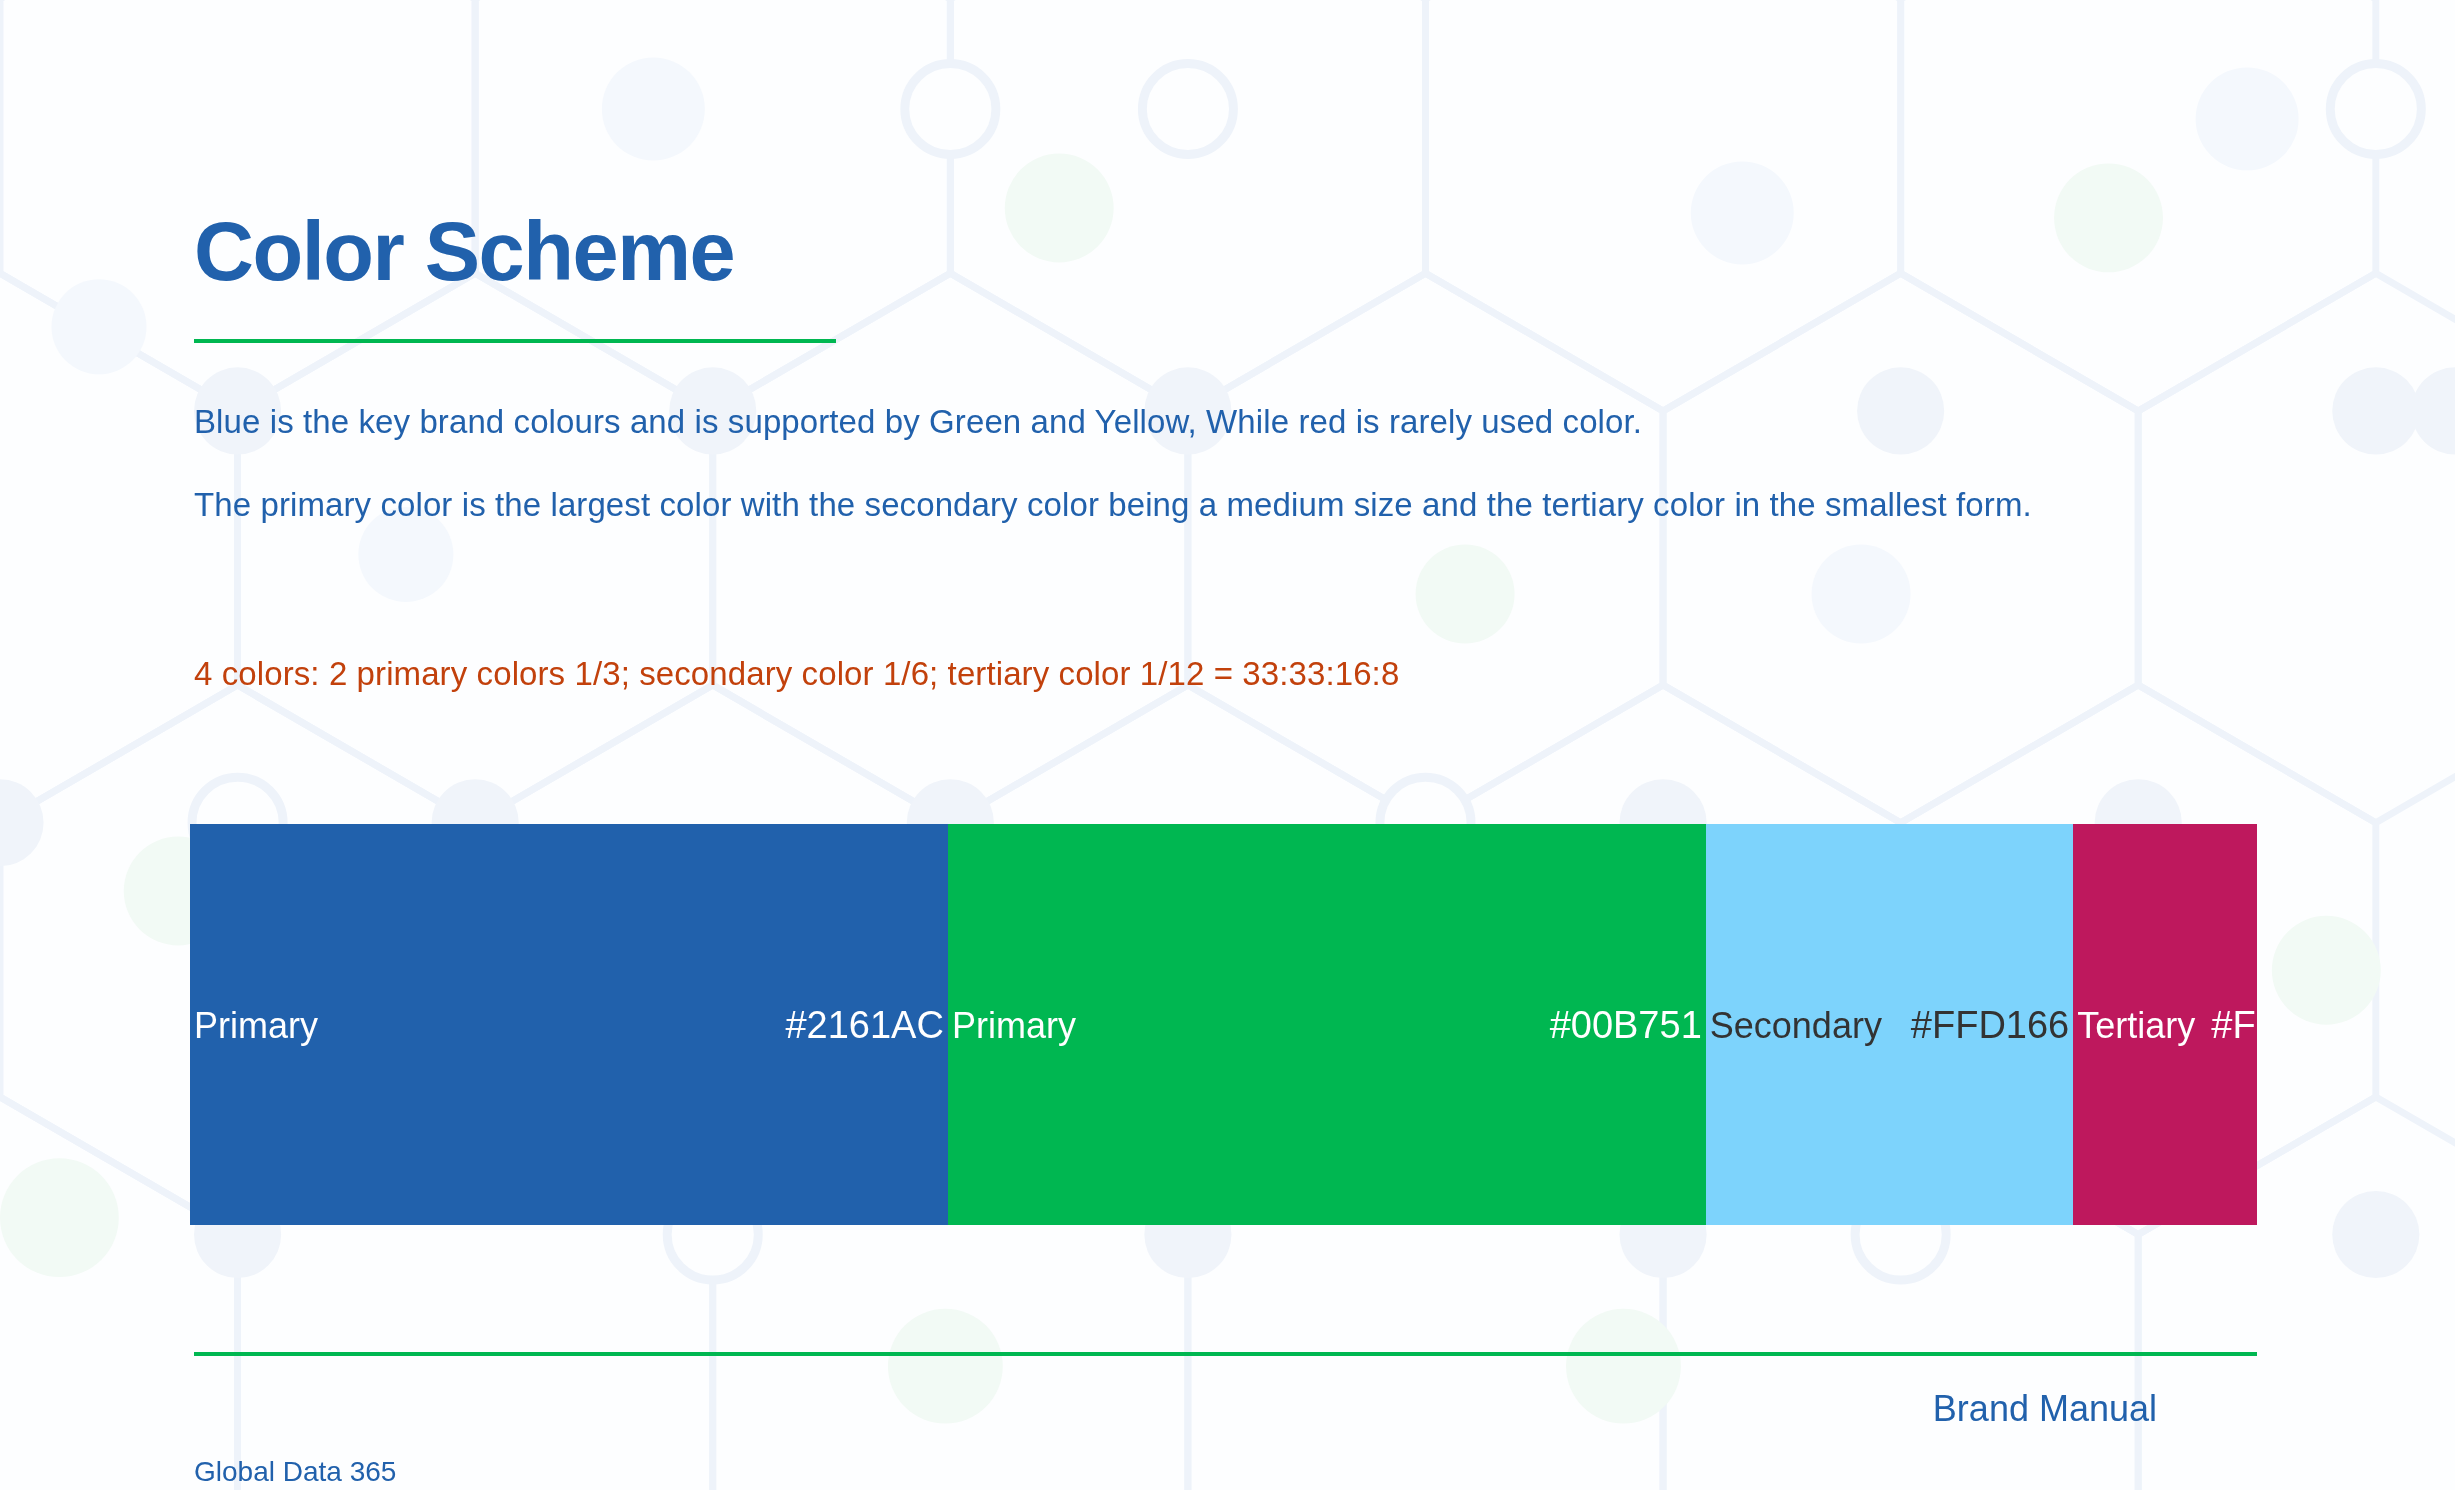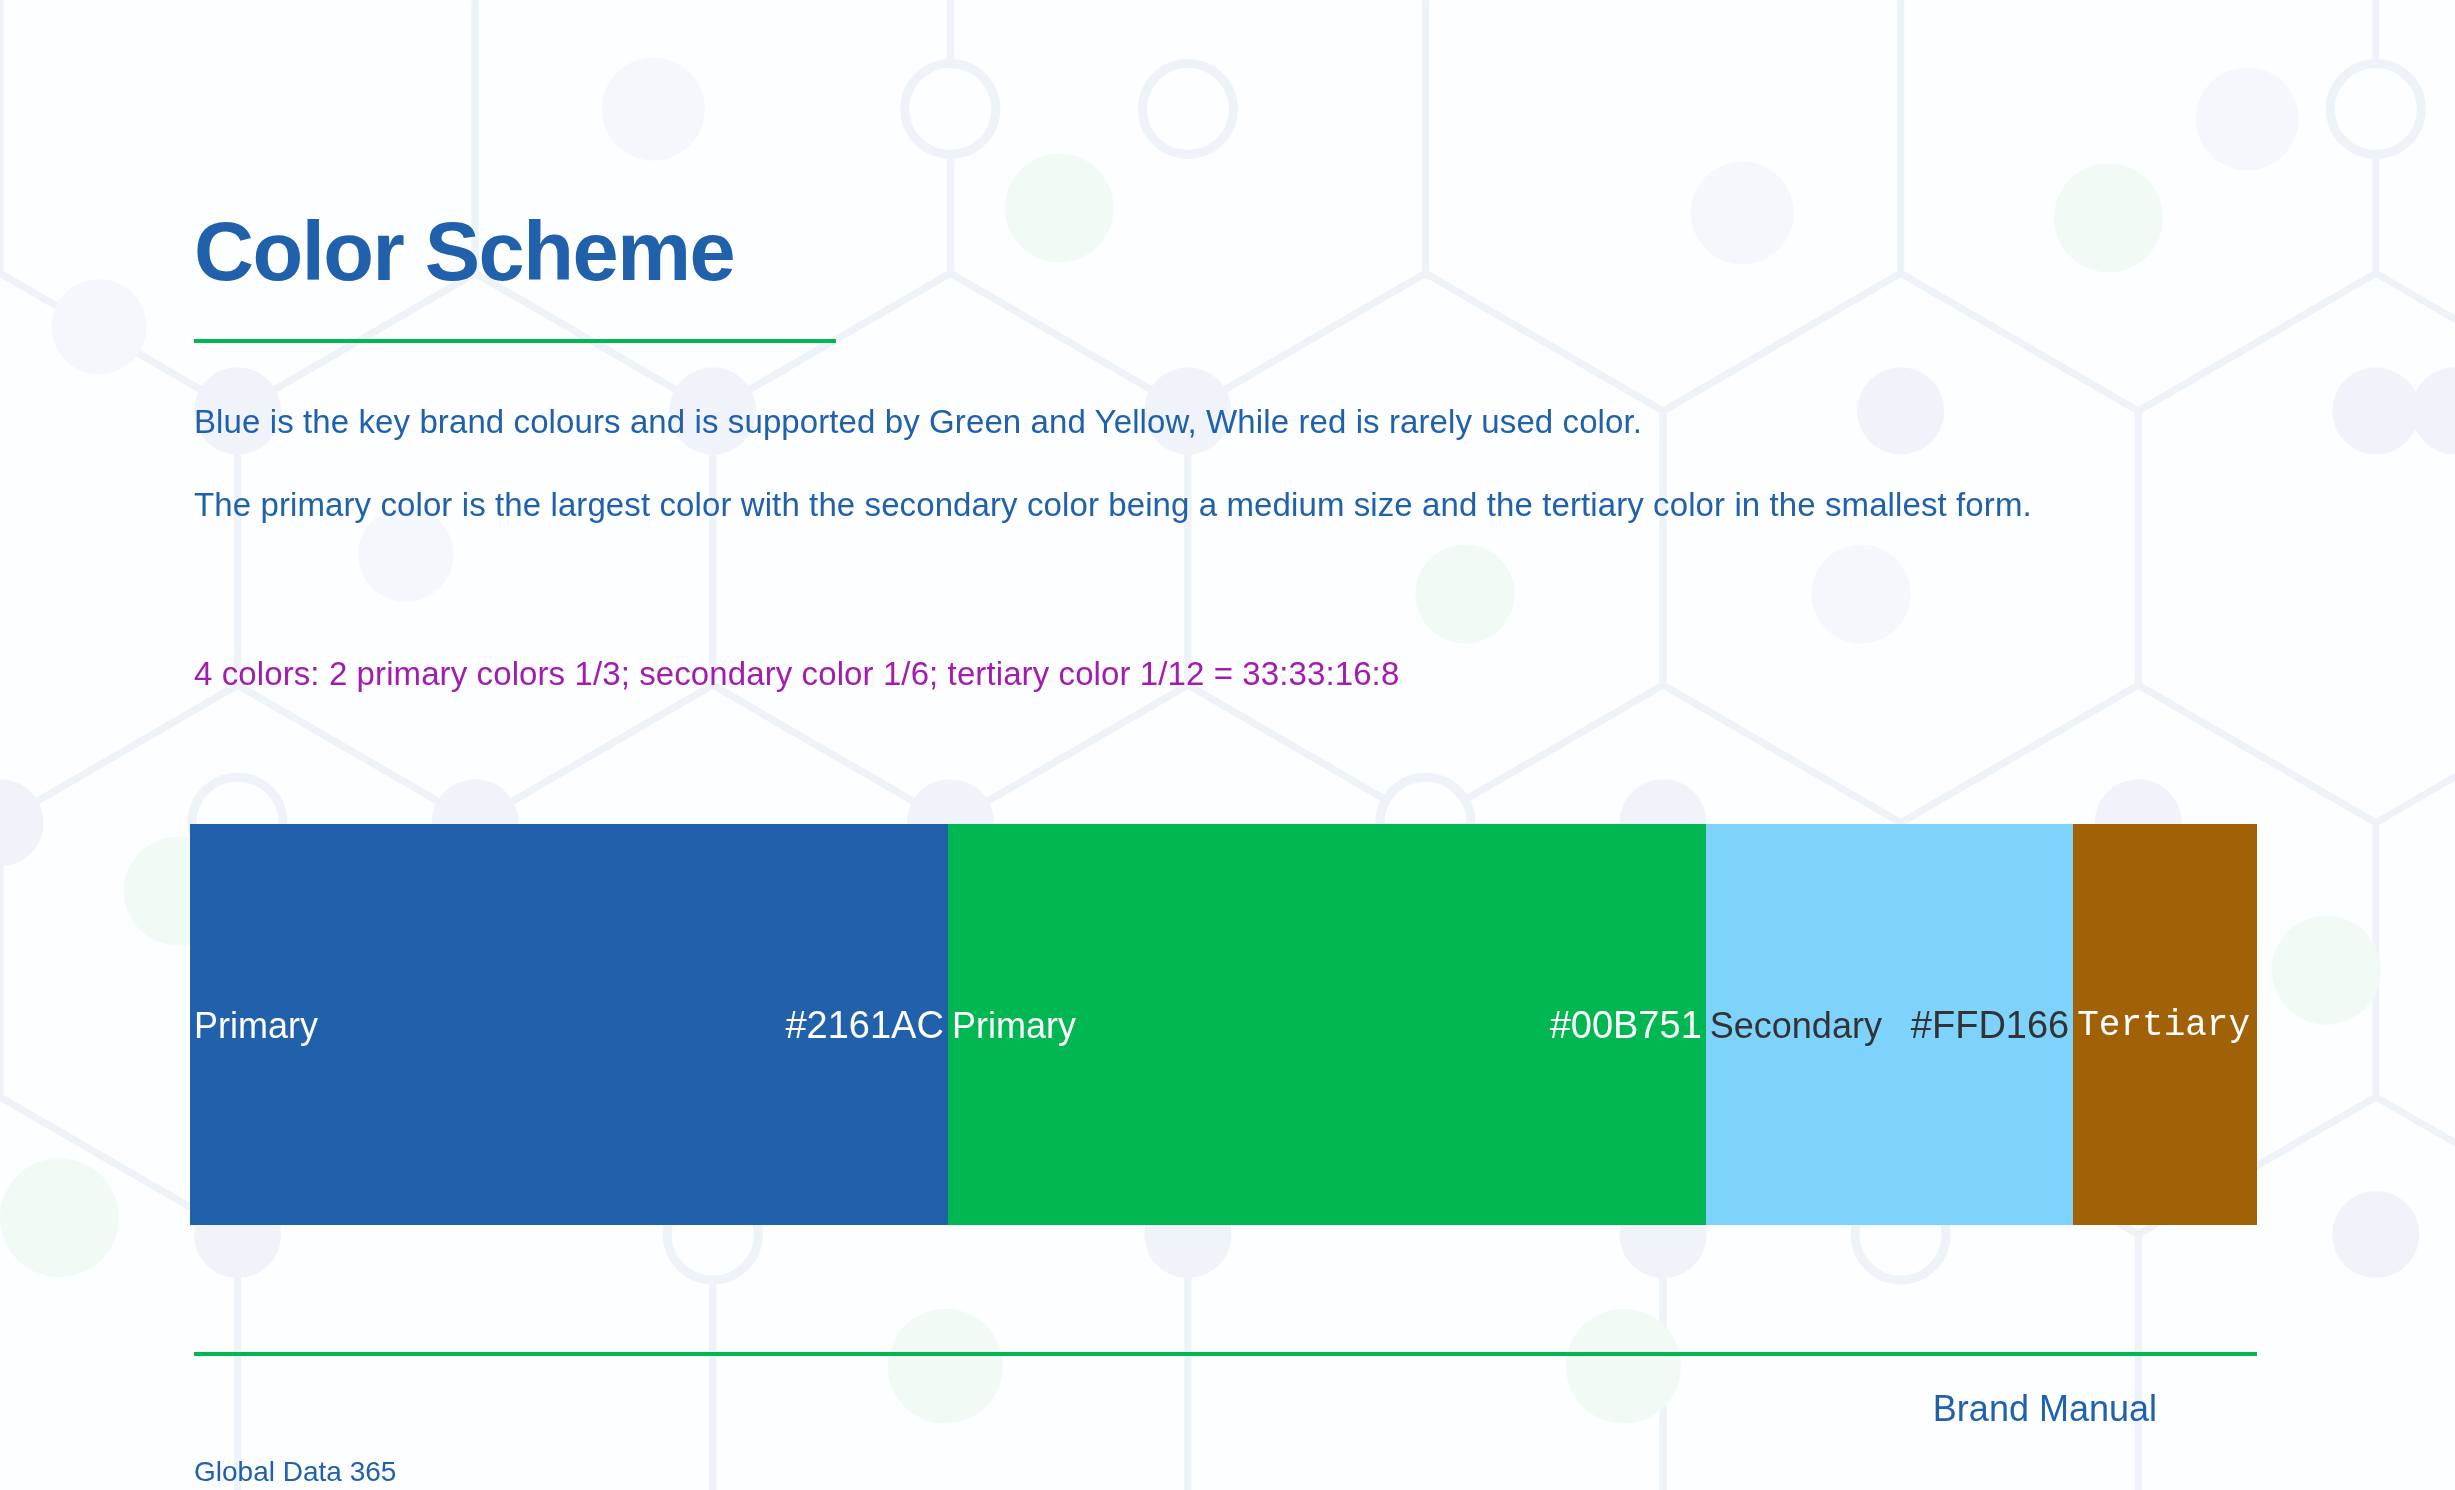--- a/index.html
+++ b/index.html
@@ -208,40 +208,40 @@
 
     <div id="page-title" style="color: rgb(33, 97, 172);">Color Scheme</div>
 
     <div id="title-rule" style="background: rgb(0, 183, 81);"></div>
 
     <div class="body-text" id="para-1" style="color: rgb(33, 97, 172);">Blue is the key brand colours and is supported by Green and Yellow, While red is rarely used color.</div>
 
     <div class="body-text" id="para-2" style="color: rgb(33, 97, 172);">The primary color is the largest color with the secondary color being a medium size and the tertiary color in the smallest form.</div>
 
 
-    <div class="body-text" id="para-4" style="color: #a21caf;">4 colors: 2 primary colors 1/3; secondary color 1/6; tertiary color 1/12 = 33:33:16:8</div>
+    <div class="body-text" id="para-4" style="color: #c2410c;">4 colors: 2 primary colors 1/3; secondary color 1/6; tertiary color 1/12 = 33:33:16:8</div>
 
     <div id="swatch-bar">
 
       <div class="swatch" style="background: rgb(33, 97, 172); color: rgb(255, 255, 255); flex: 0 0 36.6667%;">
         <span class="swatch-role">Primary</span>
         <span class="swatch-hex">#2161AC</span>
       </div>
 
       <div class="swatch" style="background: rgb(0, 183, 81); color: rgb(255, 255, 255); flex: 0 0 36.6667%;">
         <span class="swatch-role">Primary</span>
         <span class="swatch-hex">#00B751</span>
       </div>
 
       <div class="swatch" style="background: #7dd3fc; color: rgb(51, 51, 51); flex: 0 0 17.7778%;">
         <span class="swatch-role">Secondary</span>
         <span class="swatch-hex">#FFD166</span>
       </div>
 
-      <div class="swatch" style="background: #a16207; color: rgb(255, 255, 255); flex: 0 0 8.88889%; font-family: Liberation Mono, monospace;">
+      <div class="swatch" style="background: #be185d; color: rgb(255, 255, 255); flex: 0 0 8.88889%;">
         <span class="swatch-role">Tertiary</span>
         <span class="swatch-hex">#F5727C</span>
       </div>
 
     </div>
 
     <div id="footer-rule" style="background: rgb(0, 183, 81);"></div>
 
     <div id="footer-left" style="color: rgb(33, 97, 172);">Global Data 365</div>
 

